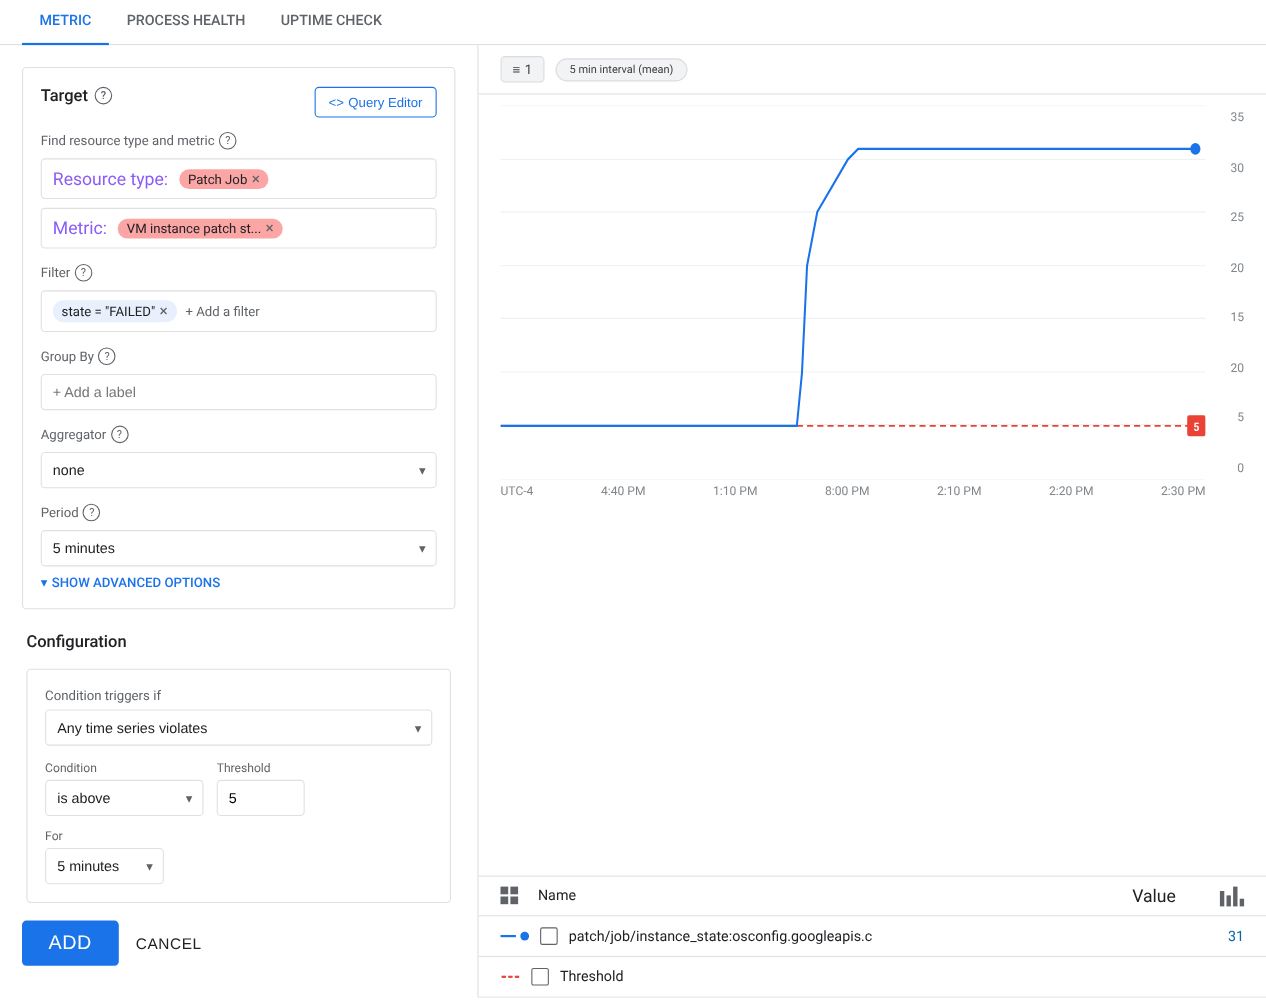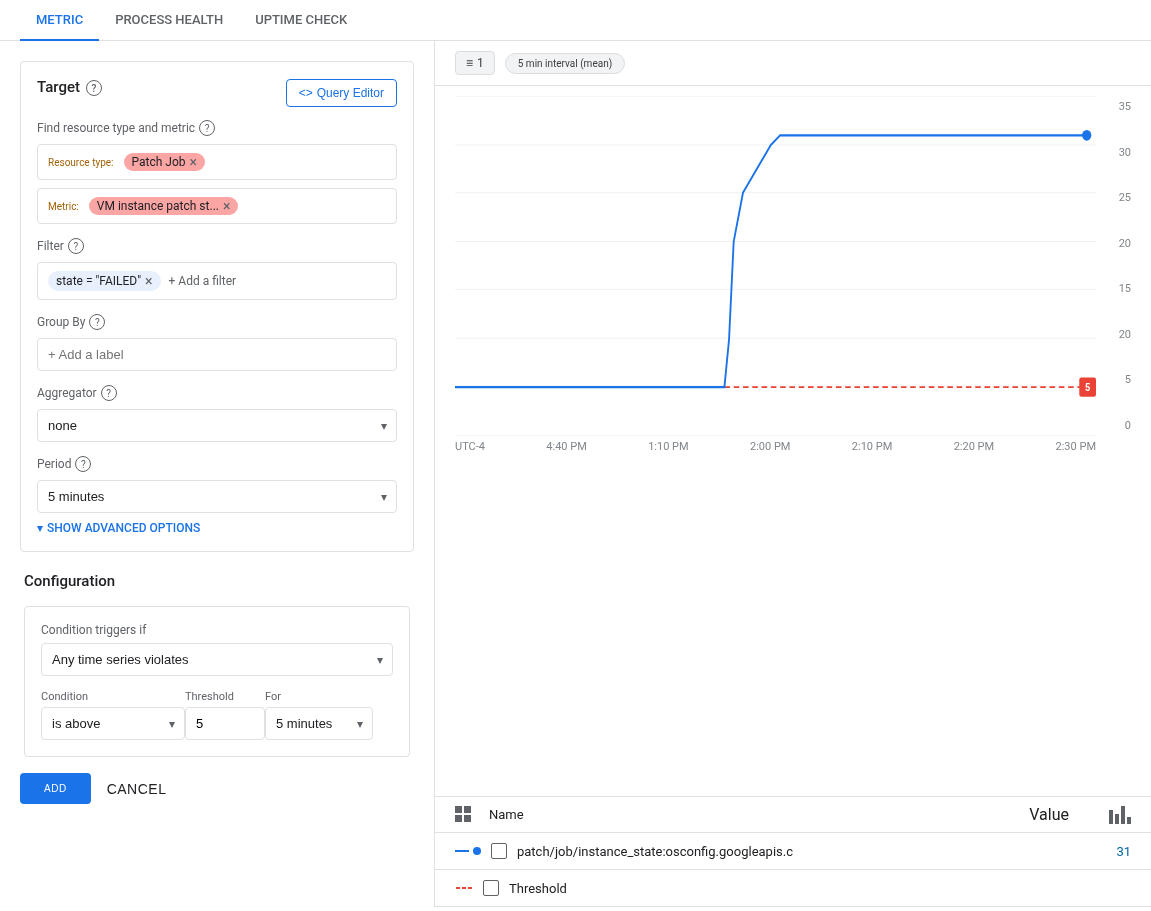--- a/index.html
+++ b/index.html
@@ -6,55 +6,55 @@
     body { font-family: 'Roboto', Arial, sans-serif; font-size: 13px; color: #202124; background: #fff; width: 1151px; height: 911px; overflow: hidden; }
     .top-tab { padding: 12px 16px; font-size: 13px; font-weight: 500; color: #5f6368; cursor: pointer; border-bottom: 2px solid transparent; margin-bottom: -1px; }
     .top-tab.active { color: #1a73e8; border-bottom: 2px solid #1a73e8; }
 
     .main-layout { display: flex; height: calc(911px - 45px); }
 
     
     .left-panel { width: 435px; min-width: 435px; border-right: 1px solid #e0e0e0; overflow-y: auto; padding: 20px; }
 
     .section-box { border: 1px solid #e0e0e0; border-radius: 4px; padding: 16px; margin-bottom: 20px; }
-    .section-title { font-size: 15px; font-weight: 500; color: #202124; margin-bottom: 12px; display: flex; align-items: flex-end; gap: 6px; }
+    .section-title { font-size: 15px; font-weight: 500; color: #202124; margin-bottom: 12px; display: flex; align-items: center; gap: 6px; }
     .help-icon { width: 16px; height: 16px; border-radius: 50%; border: 1px solid #5f6368; display: inline-flex; align-items: center; justify-content: center; font-size: 10px; color: #5f6368; cursor: pointer; flex-shrink: 0; }
 
     .query-editor-btn { display: flex; align-items: center; gap: 4px; padding: 6px 12px; border: 1px solid #1a73e8; border-radius: 4px; color: #1a73e8; font-size: 12px; cursor: pointer; background: #fff; margin-left: auto; }
     .query-editor-btn .code-icon { font-size: 12px; }
 
     .subsection-label { font-size: 12px; color: #5f6368; margin-bottom: 8px; display: flex; align-items: center; gap: 4px; }
 
     .chip-row { display: flex; flex-wrap: wrap; gap: 6px; align-items: center; border: 1px solid #e0e0e0; border-radius: 4px; padding: 8px 10px; background: #fff; }
-    .chip-label { font-size: 10px; color: #a16207; margin-right: 4px; }
+    .chip-label { font-size: 16px; color: #8b5cf6; margin-right: 4px; }
     .chip { display: flex; align-items: center; gap: 4px; background: #fca5a5; border-radius: 12px; padding: 2px 8px; font-size: 12px; color: #202124; }
     .chip .close-btn { cursor: pointer; color: #5f6368; font-size: 14px; line-height: 1; }
 
     .filter-box { border: 1px solid #e0e0e0; border-radius: 4px; padding: 8px 10px; display: flex; align-items: center; gap: 8px; }
     .filter-chip { display: flex; align-items: center; gap: 4px; background: #e8f0fe; border-radius: 12px; padding: 2px 8px; font-size: 12px; }
     .filter-chip .close-btn { cursor: pointer; color: #5f6368; font-size: 14px; }
     .add-filter { color: #5f6368; font-size: 12px; cursor: pointer; }
 
     .text-input { border: 1px solid #e0e0e0; border-radius: 4px; padding: 8px 10px; width: 100%; font-size: 13px; color: #5f6368; outline: none; }
 
     .select-wrapper { position: relative; }
     .select-wrapper select { width: 100%; padding: 8px 32px 8px 10px; border: 1px solid #e0e0e0; border-radius: 4px; font-size: 13px; color: #202124; appearance: none; background: #fff; cursor: pointer; outline: none; }
     .select-arrow { position: absolute; right: 10px; top: 50%; transform: translateY(-50%); color: #5f6368; pointer-events: none; font-size: 12px; }
 
     .advanced-options { display: flex; align-items: center; gap: 4px; color: #1a73e8; font-size: 12px; font-weight: 500; cursor: pointer; margin-top: 8px; }
     .config-title { font-size: 15px; font-weight: 500; margin-bottom: 16px; }
 
-    .condition-row { display: flex; align-items: flex-start; flex-wrap: wrap; }
+    .condition-row { display: flex; gap: 12px; align-items: flex-start; flex-wrap: wrap; }
     .condition-col { display: flex; flex-direction: column; gap: 4px; }
     .col-label { font-size: 11px; color: #5f6368; }
     .condition-select { padding: 8px 28px 8px 10px; border: 1px solid #e0e0e0; border-radius: 4px; font-size: 13px; appearance: none; background: #fff; cursor: pointer; outline: none; }
     .threshold-input { width: 80px; padding: 8px 10px; border: 1px solid #e0e0e0; border-radius: 4px; font-size: 13px; outline: none; }
 
     .footer-buttons { display: flex; align-items: center; gap: 16px; padding: 16px 0; }
-    .btn-add { background: #1a73e8; color: #fff; border: none; border-radius: 4px; padding: 10px 24px; font-size: 10px; font-weight: 500; cursor: pointer; letter-spacing: 0.5px; text-align: center; }
+    .btn-add { background: #1a73e8; color: #fff; border: none; border-radius: 4px; padding: 10px 24px; font-size: 18px; font-weight: 500; cursor: pointer; letter-spacing: 0.5px; text-align: center; }
     .btn-cancel { background: transparent; color: #202124; border: none; font-size: 14px; font-weight: 500; cursor: pointer; letter-spacing: 0.5px; }
 
     
     .right-panel { flex: 1; display: flex; flex-direction: column; overflow: hidden; }
 
     .chart-header { display: flex; align-items: center; gap: 10px; padding: 10px 20px; border-bottom: 1px solid #e0e0e0; }
     .filter-badge { display: flex; align-items: center; gap: 4px; background: #f1f3f4; border: 1px solid #dadce0; border-radius: 4px; padding: 4px 10px; font-size: 12px; color: #3c4043; }
     .interval-badge { background: #f1f3f4; border: 1px solid #dadce0; border-radius: 12px; padding: 4px 12px; font-size: 10px; color: #3c4043; }
 
     .chart-container { flex: 1; position: relative; padding: 10px 20px 0 20px; }
@@ -297,21 +297,21 @@
           <polyline points="0,274 290,274 295,229 300,137 310,91 340,46 350,37 430,37 680,37" fill="none" stroke="#1a73e8" stroke-width="2"></polyline>
 
           <circle cx="680" cy="37" r="5" fill="#1a73e8"></circle>
         </svg>
       </div>
 
       <div class="x-axis">
         <span class="x-label">UTC-4</span>
         <span class="x-label">4:40 PM</span>
         <span class="x-label">1:10 PM</span>
-        <span class="x-label">2:00 PM</span>
+        <span class="x-label">8:00 PM</span>
         <span class="x-label">2:10 PM</span>
         <span class="x-label">2:20 PM</span>
         <span class="x-label">2:30 PM</span>
       </div>
     </div>
 
     <div class="legend-table">
       <div class="legend-header">
         <div style="width:24px; display:flex; align-items:center;">
           <div class="grid-icon">

